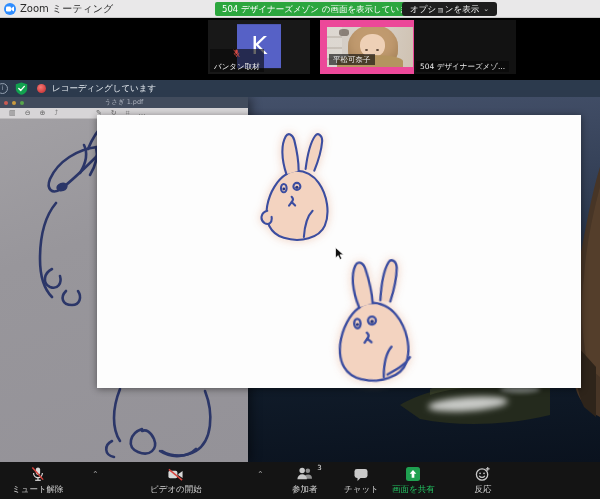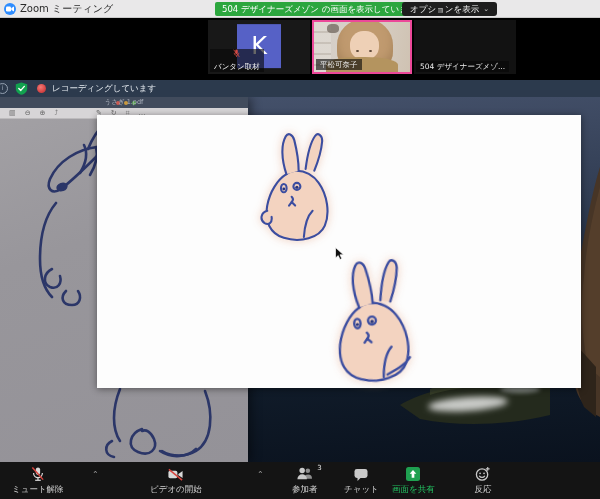--- a/index.html
+++ b/index.html
@@ -17,21 +17,21 @@
     background:#2ca63e; color:#fff; font-size:8.5px; padding:0 7px; border-radius:2px; white-space:nowrap; }
   .options-btn { position:absolute; left:402px; top:2px; height:14px; line-height:14px;
     background:#1e1e1e; color:#f2f2f2; font-size:8.5px; padding:0 8px; border-radius:3px;
     white-space:nowrap; display:flex; align-items:center; gap:4px; }
   .options-btn .chev { font-size:7px; color:#cfcfcf; }
 
   
   .video-strip { position:absolute; left:0; top:18px; width:600px; height:62px; background:#000; }
   .thumb { position:absolute; top:2px; height:54px; background:#181818; overflow:hidden; }
   .thumb-1 { left:208px; width:102px; }
-  .thumb-2 { left:312px; width:100px; border:2px solid #ec4899; }
+  .thumb-2 { left:320px; width:100px; border:7px solid #ec4899; }
   .thumb-3 { left:414px; width:102px; background:#121212; }
   .avatar-k { position:absolute; left:50%; top:50%; transform:translate(-50%,-52%);
     width:44px; height:44px; background:#5661c6; display:flex; align-items:center;
     justify-content:center; color:#fff; font-size:24px; }
   .name-tag { position:absolute; left:2px; bottom:2px; background:rgba(8,8,8,.62);
     color:#ececec; font-size:7.5px; line-height:11px; padding:0 4px; display:flex;
     align-items:center; gap:3px; white-space:nowrap; max-width:96%; overflow:hidden;flex-direction:column; }
   
   .cam { position:absolute; inset:0; background:linear-gradient(100deg,#d2cbc4 0%,#d9d2ca 45%,#cfc2b2 100%); }
   .cam .shelf { position:absolute; left:0; top:0; width:18%; height:100%;
@@ -64,21 +64,21 @@
   .cliff, .shore { position:absolute; }
   .surf { position:absolute; left:428px; top:300px; width:80px; height:14px;
     background:rgba(255,255,255,.75); border-radius:50%; filter:blur(3px); transform:rotate(-4deg); }
   .surf2 { position:absolute; left:500px; top:288px; width:40px; height:8px;
     background:rgba(230,235,240,.45); border-radius:50%; filter:blur(2px); }
 
   
   .pv-win { position:absolute; left:0; top:0; width:248px; height:365px;
     box-shadow:3px 0 10px rgba(0,0,0,.45); }
   .pv-titlebar { position:absolute; left:0; top:0; width:100%; height:11px;
-    background:#414b5c; display:flex; align-items:center;justify-content:center; }
+    background:#414b5c; display:flex; align-items:center; }
   .tl { width:4px; height:4px; border-radius:50%; margin-left:4px; flex:none; }
   .tl.r{ background:#c95a52; } .tl.y{ background:#c99a3f; } .tl.g{ background:#57a64b; }
   .pv-title { position:absolute; left:0; right:0; text-align:center; font-size:6.5px;
     color:#aeb4bf; filter:blur(.4px); }
   .pv-toolbar { position:absolute; left:0; top:11px; width:100%; height:11px;
     background:#d7d5d7; border-bottom:1px solid #bdbbbd; display:flex; align-items:center;
     font-size:7px; color:#666; }
   .pv-toolbar span { margin-left:9px; }
   .pv-toolbar .grp2 { margin-left:38px; }
   .pv-content { position:absolute; left:0; top:22px; width:100%; height:343px;

